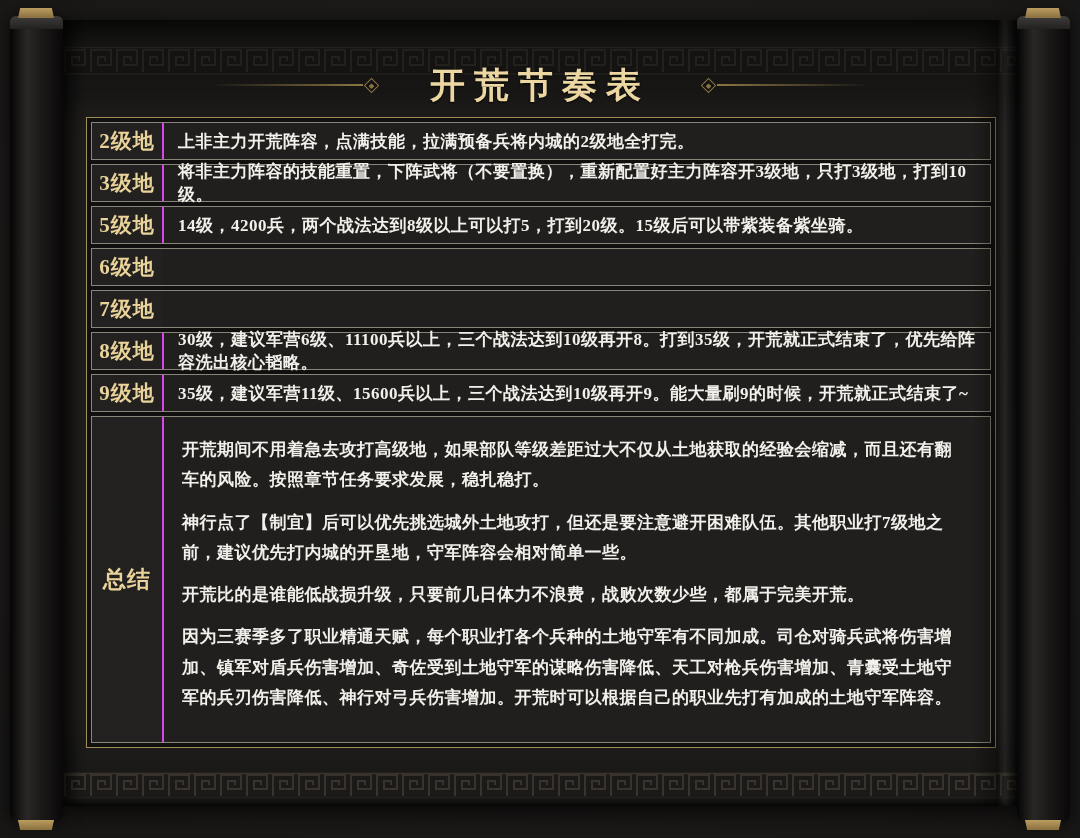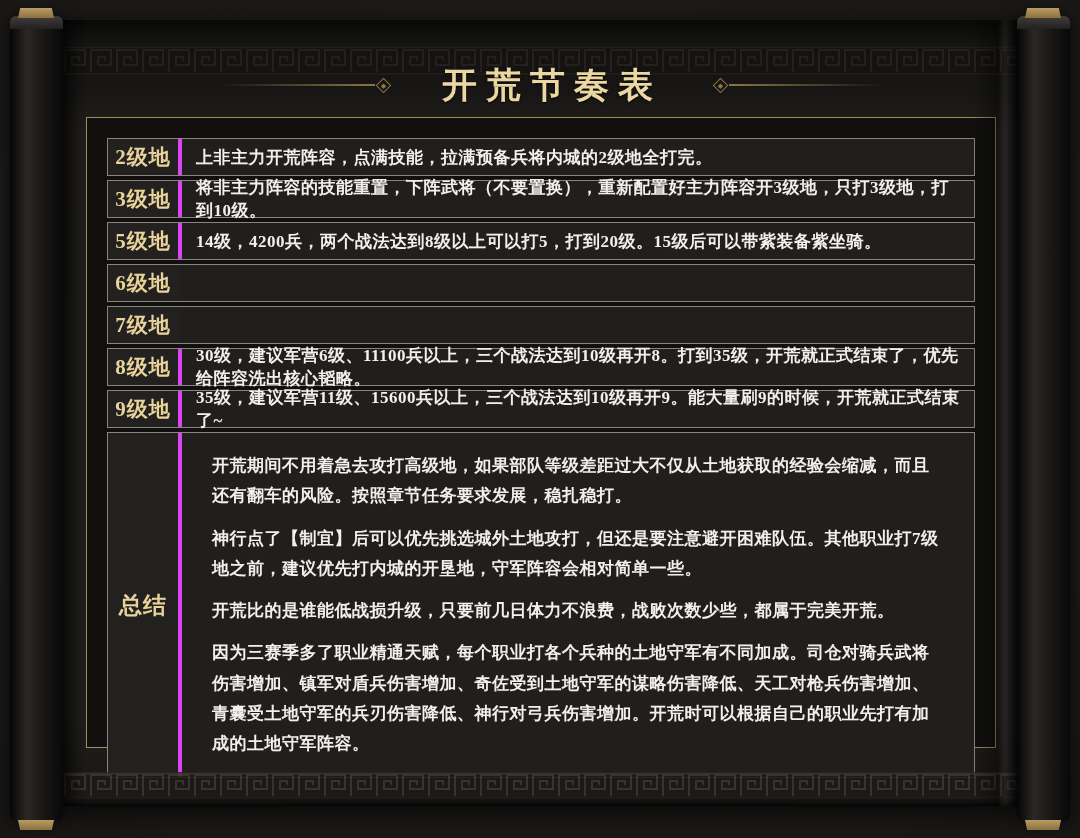--- a/index.html
+++ b/index.html
@@ -55,21 +55,21 @@
     background:linear-gradient(90deg,rgba(0,0,0,0),rgba(0,0,0,.38) 55%,rgba(70,66,62,.25) 72%,rgba(0,0,0,.65) 100%);
     pointer-events:none;
   }
   .curl-left{
     position:absolute;left:0;top:0;width:22px;height:100%;
     background:linear-gradient(90deg,rgba(0,0,0,.5),rgba(0,0,0,0));
     pointer-events:none;
   }
   
   .title-row{
-    position:absolute;left:12px;top:36px;width:100%;height:58px;
+    position:absolute;left:0;top:36px;width:100%;height:58px;
     display:flex;align-items:center;justify-content:center;gap:50px;text-align:right;
   }
   .page-title{
     color:#ecd7a2;font-size:35px;font-weight:bold;letter-spacing:9px;
     text-shadow:0 1px 2px rgba(0,0,0,.8);white-space:nowrap;
   }
   .flourish{display:flex;align-items:center;width:170px;}
   .flourish .line{flex:1;height:2px;}
   .flourish.left .line{background:linear-gradient(90deg,rgba(138,118,68,0),#8a7644);}
   .flourish.right .line{background:linear-gradient(90deg,#8a7644,rgba(138,118,68,0));}
@@ -78,44 +78,44 @@
     background:#141210;margin:0 3px;flex:none;
   }
   .diamond::after{
     content:"";position:absolute;inset:2.5px;background:#8a7644;
   }
   .diamond{position:relative;}
   
   .rhythm-table{
     position:absolute;left:24px;top:97px;width:910px;height:631px;
     border:1.5px solid #a18d5c;background:#11100f;
-    padding:20px;box-sizing:border-box;
+    padding:4px;box-sizing:border-box;
     display:flex;flex-direction:column;gap:4px;
   }
   .t-row{
     flex:none;height:36px;display:flex;align-items:stretch;
     border:1px solid #8a857a;background:#211f1d;
   }
   .t-row.summary{flex:1;height:auto;}
   .t-label{
     flex:none;width:70px;display:flex;align-items:center;justify-content:center;
     color:#e9d39a;font-size:21px;font-weight:bold;letter-spacing:1px;
     background:#23211f;
   }
   .t-content{
     flex:1;display:flex;align-items:center;
-    border-left:4px solid #d946ef;
+    border-left:2px solid #d946ef;
     color:#f2f0eb;font-size:17px;font-weight:bold;
     padding:0 14px;letter-spacing:.5px;
   }
   .t-row.summary .t-label{font-size:23px;}
   .t-row.summary .t-content{
     display:block;padding:6px 18px 6px 14px;line-height:1.78;
   }
-  .t-content p{margin:12px 16px;}
+  .t-content p{margin:12px 4px;}
 </style>
 </head>
 <body>
 
 <div class="page">
 
   <div class="paper">
     <div class="topstrip"></div>
 
     <svg class="band top" width="956" height="30" viewBox="0 0 956 30" preserveAspectRatio="none">

